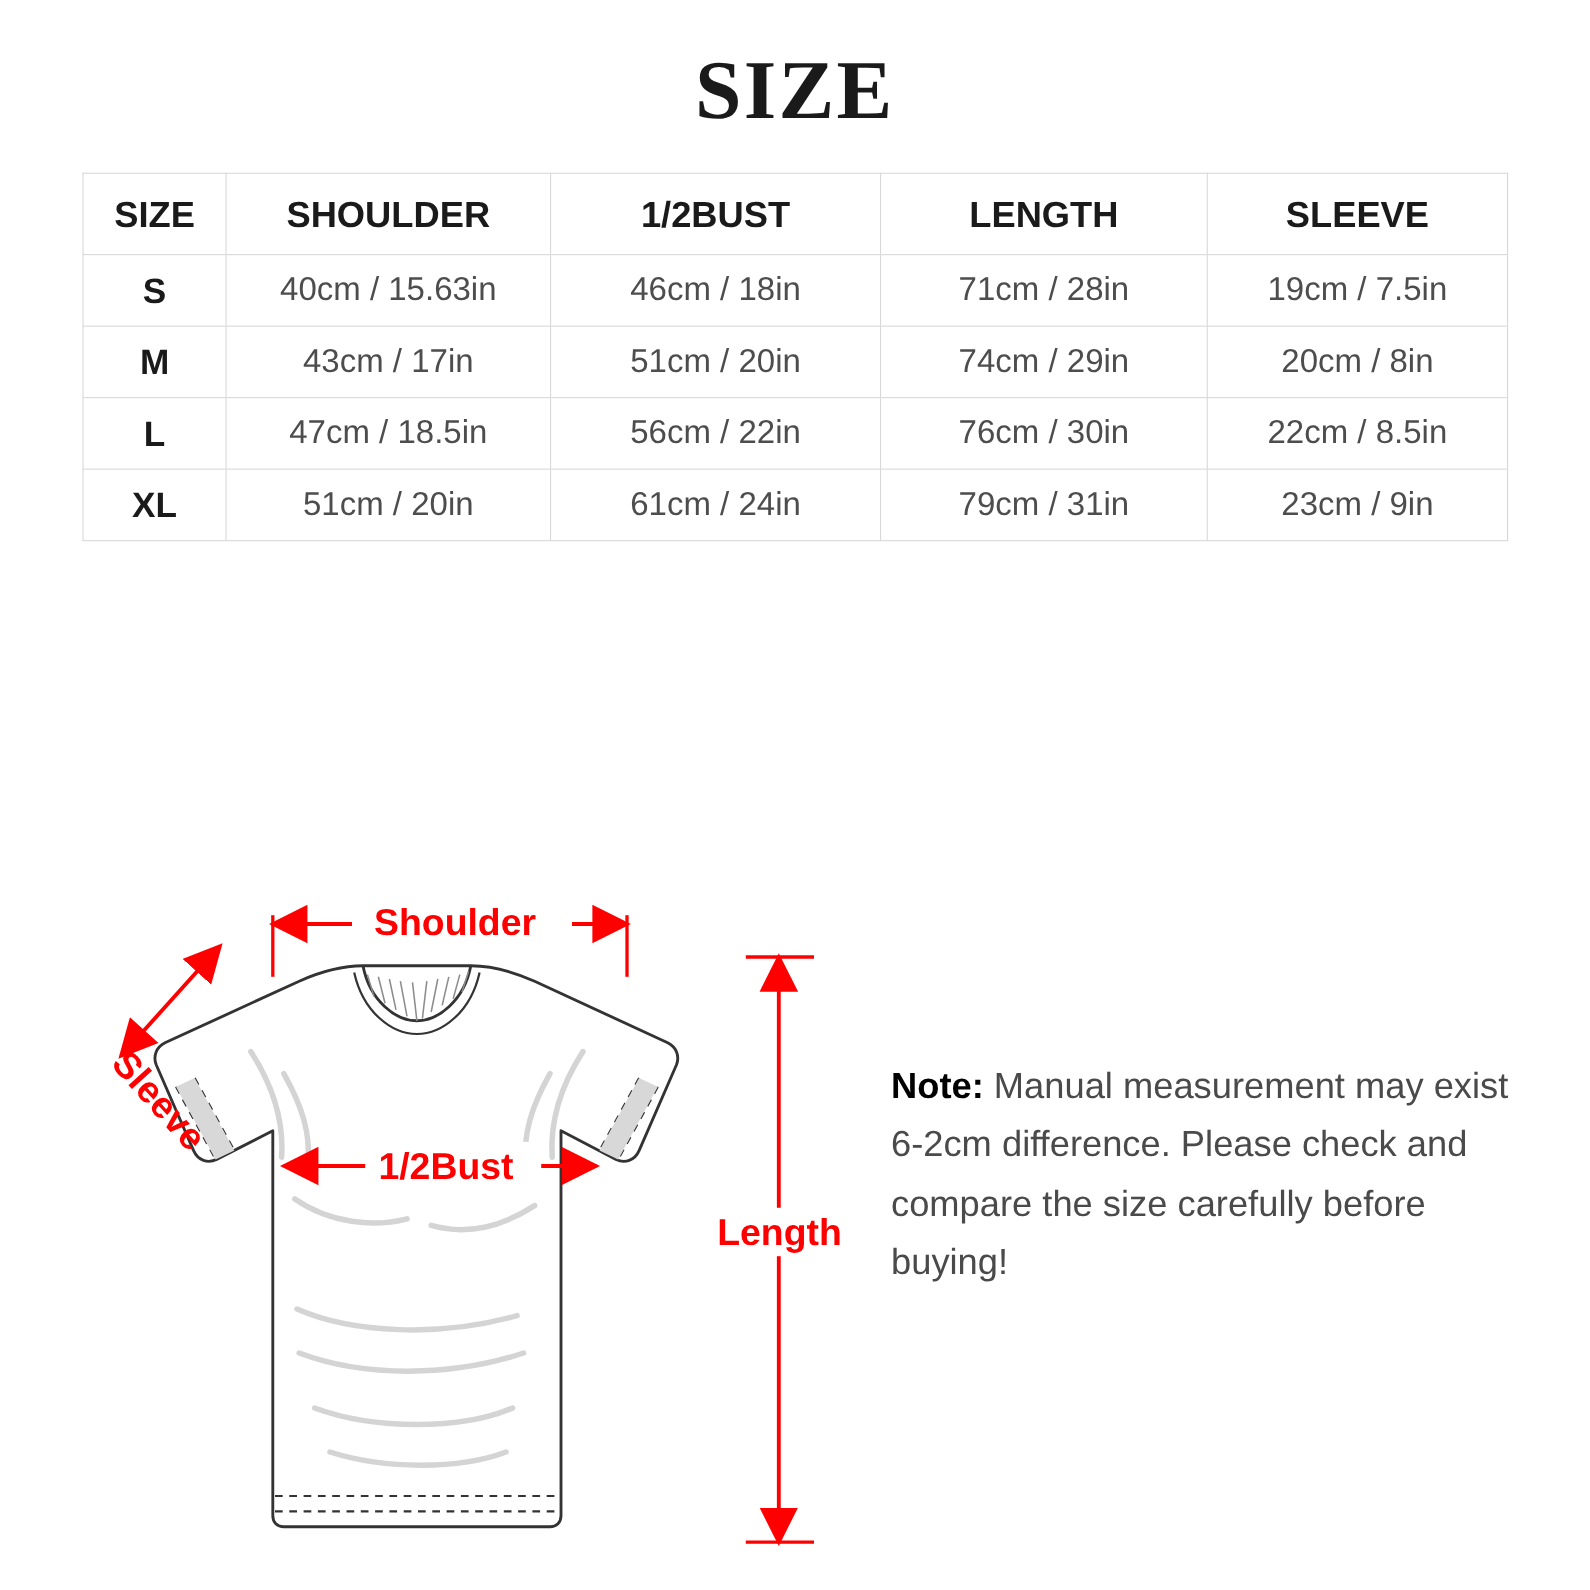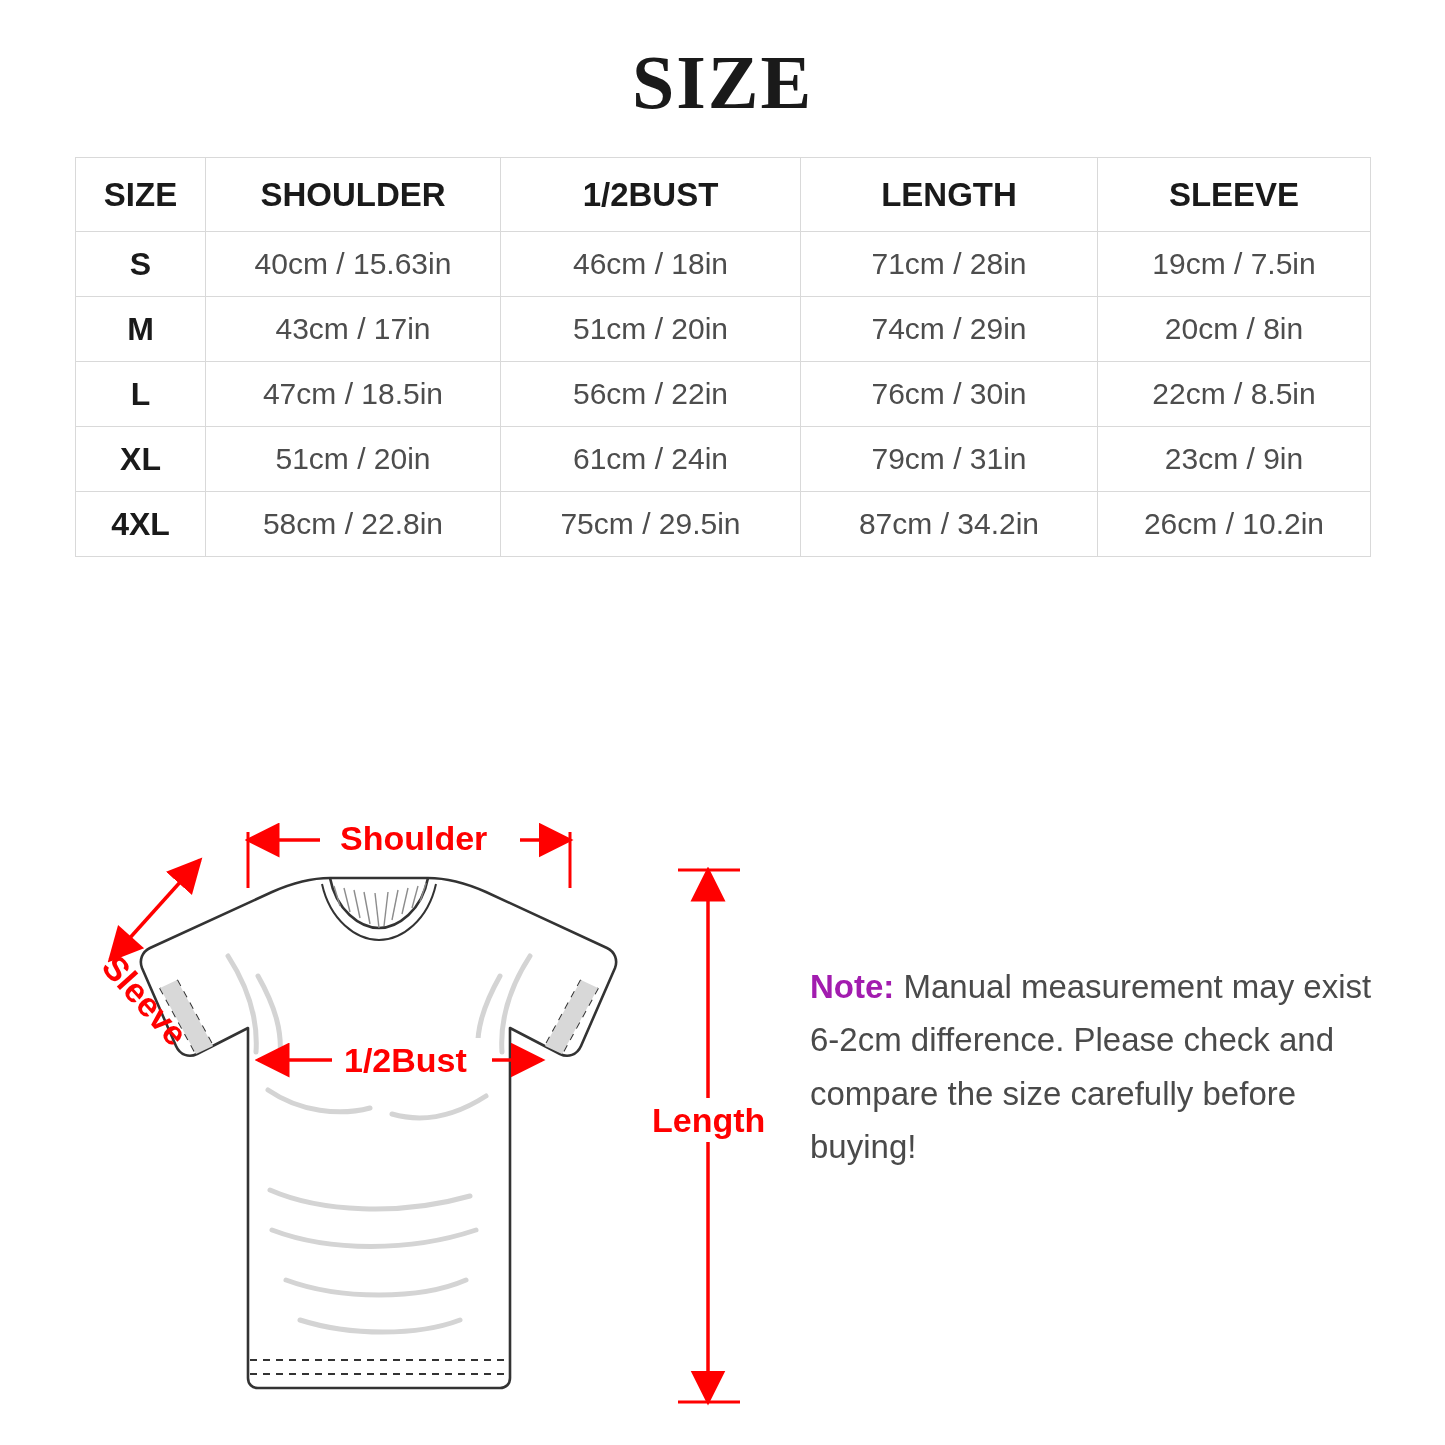--- a/index.html
+++ b/index.html
@@ -83,21 +83,21 @@
   .note {
     position: absolute;
     left: 810px;
     top: 960px;
     width: 580px;
     font-size: 33px;
     line-height: 1.62;
     color: #4a4a4a;
   }
   .note b {
-    color: #a21caf;
+    color: #000000;
     font-weight: 700;
   }
 </style>
 </head>
 <body>
 
 <div class="title">SIZE</div>
 
 <table class="size-table">
   <colgroup>
@@ -137,27 +137,20 @@
       <td class="val">56cm / 22in</td>
       <td class="val">76cm / 30in</td>
       <td class="val">22cm / 8.5in</td>
     </tr>
     <tr>
       <td class="size-col">XL</td>
       <td class="val">51cm / 20in</td>
       <td class="val">61cm / 24in</td>
       <td class="val">79cm / 31in</td>
       <td class="val">23cm / 9in</td>
-    </tr>
-    <tr>
-      <td class="size-col">4XL</td>
-      <td class="val">58cm / 22.8in</td>
-      <td class="val">75cm / 29.5in</td>
-      <td class="val">87cm / 34.2in</td>
-      <td class="val">26cm / 10.2in</td>
     </tr>
   </tbody>
 </table>
 
 <div class="diagram">
   <svg width="790" height="680" viewBox="0 0 790 680" xmlns="http://www.w3.org/2000/svg">
     <defs>
       <marker id="arrR" markerWidth="12" markerHeight="12" refX="9" refY="5" orient="auto">
         <path d="M0,0 L10,5 L0,10 z" fill="#ff0000"></path>
       </marker>

